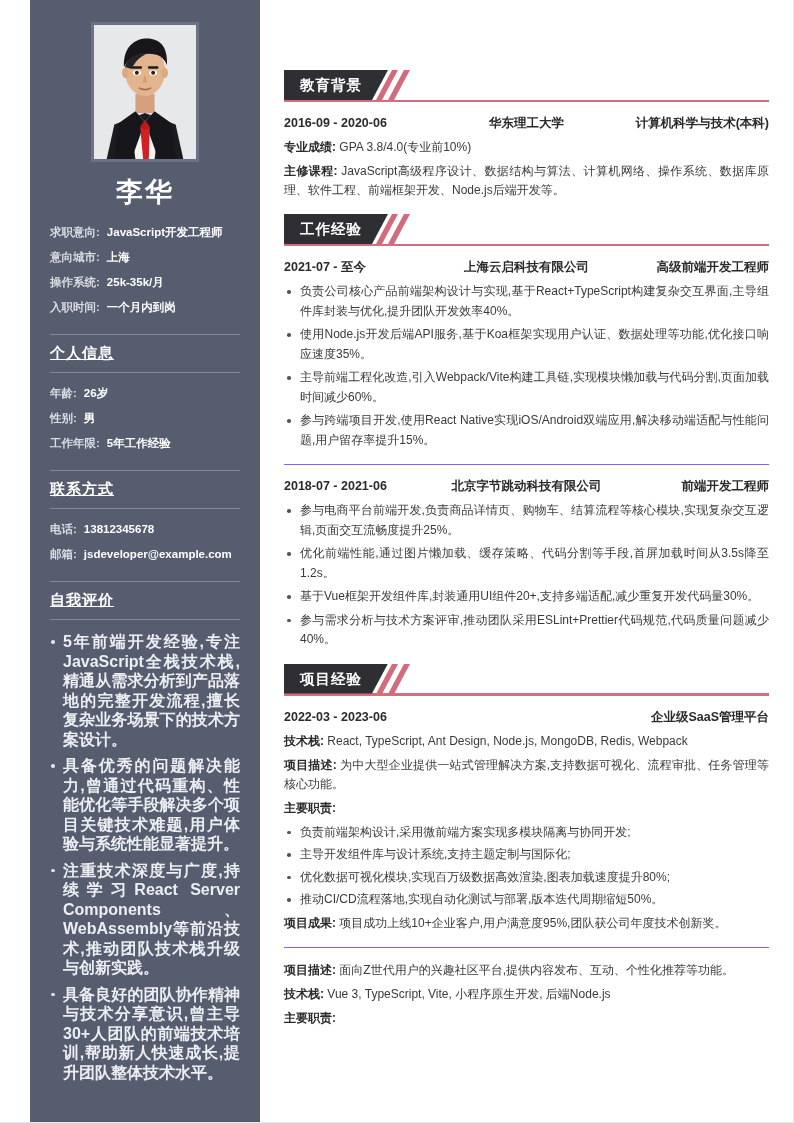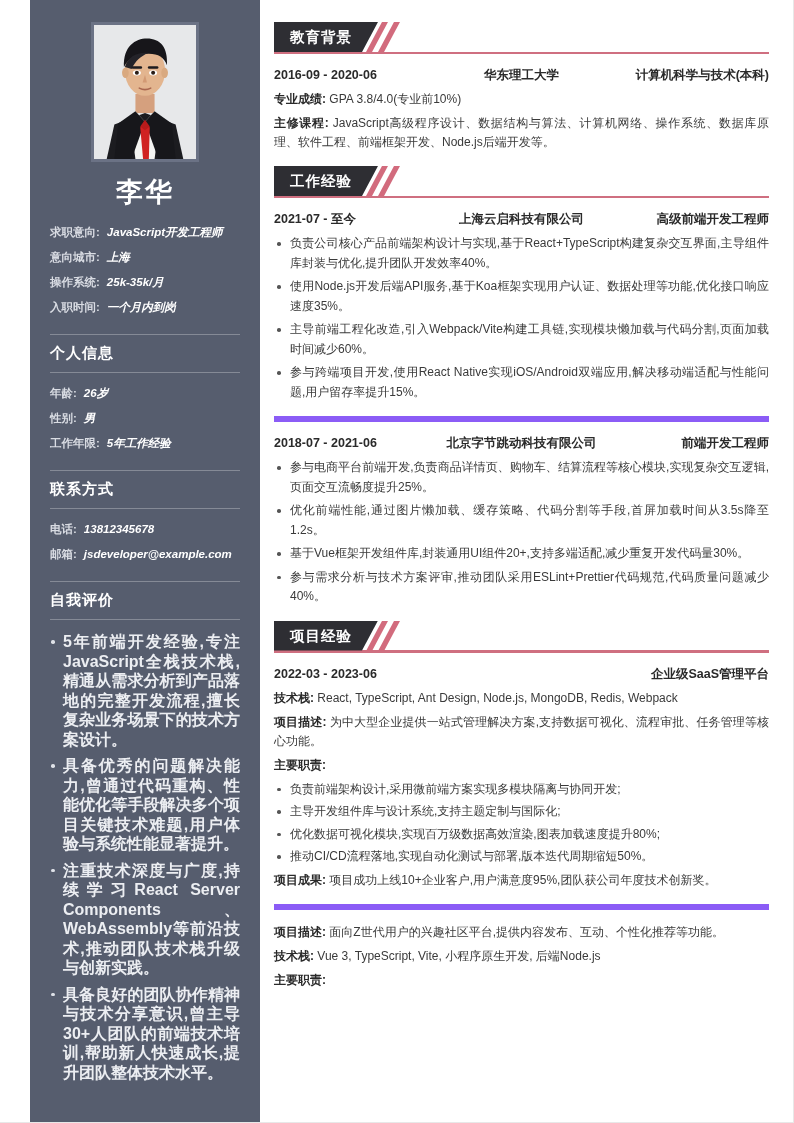--- a/index.html
+++ b/index.html
@@ -69,38 +69,38 @@
     flex: 0 0 auto;
     font-weight: bold;
     color: #d9dce3;
     white-space: nowrap;
     margin-right: 7px;
   }
   .kv .v {
     font-weight: bold;
     color: #ffffff;
     word-break: break-word;
-    font-style: italic;
   }
 
   .side-sec {
     margin-top: 18px;
   }
   .side-rule {
     height: 1px;
     background: rgba(255,255,255,0.28);
     margin: 0 0 9px 0;
   }
   .side-rule.bottom { margin: 9px 0 12px 0; }
   .side-title {
     font-size: 15px;
     font-weight: bold;
     color: #ffffff;
     letter-spacing: 1px;
     margin: 0;
+    text-decoration: underline;
   }
 
   .side-list {
     list-style: none;
     margin: 0;
     padding: 0;
   }
   .side-list li {
     position: relative;
     padding-left: 13px;
@@ -119,22 +119,23 @@
     width: 3.5px;
     height: 3.5px;
     border-radius: 50%;
     background: #dfe2e8;
   }
 
   
   .main {
     flex: 1 1 auto;
     box-sizing: border-box;
-    padding: 22px 24px 0 14px;
+    padding: 22px 24px 0 24px;
     overflow: hidden;
+    margin-top: 48px;
   }
 
   .sec-head {
     position: relative;
     height: 34px;
     margin-bottom: 11px;
   }
   .sec-badge {
     position: absolute;
     left: 0;
@@ -164,21 +165,21 @@
     left: 0;
     right: 0;
     bottom: 2px;
     height: 2.5px;
     background: #cf6f80;
     z-index: 1;
   }
 
   .entry { margin-bottom: 14px; }
   .entry.divided {
-    border-top: 6px solid #8b5cf6;
+    border-top: 1px solid #8b5cf6;
     padding-top: 13px;
   }
 
   .entry-head {
     display: flex;
     align-items: baseline;
     font-size: 12.5px;
     font-weight: bold;
     color: #2a2a2a;
     margin-bottom: 6px;

